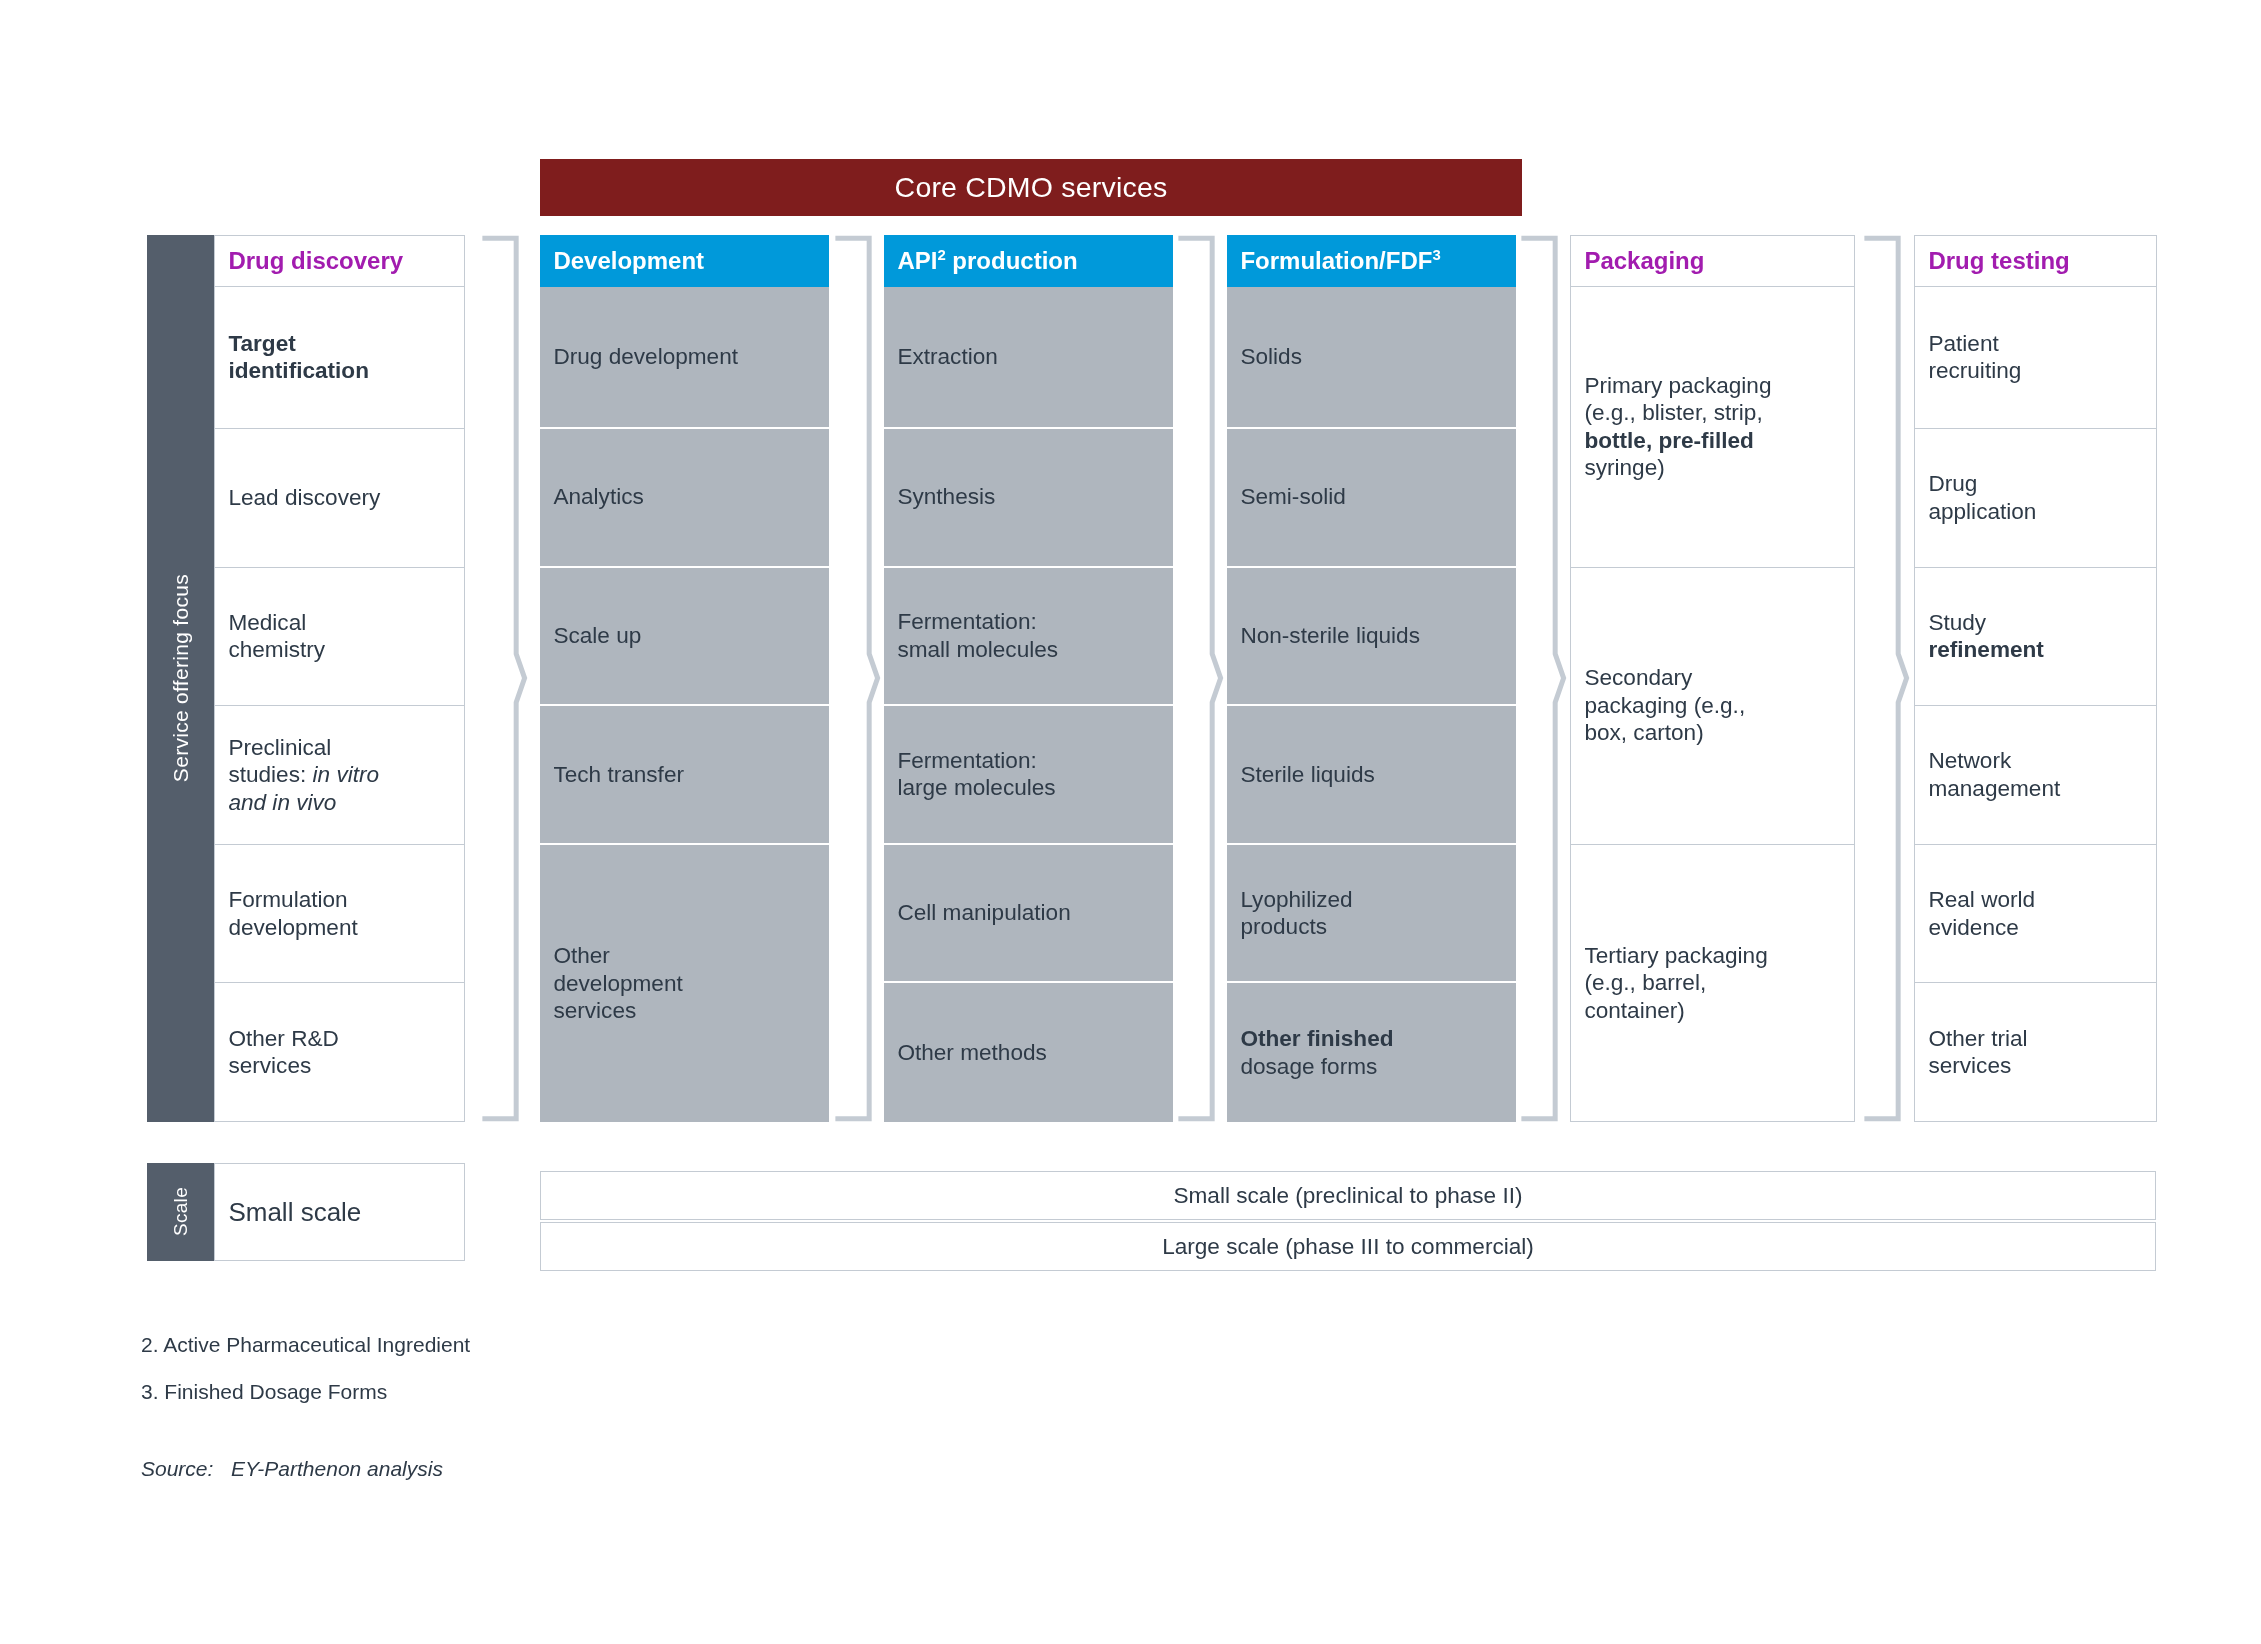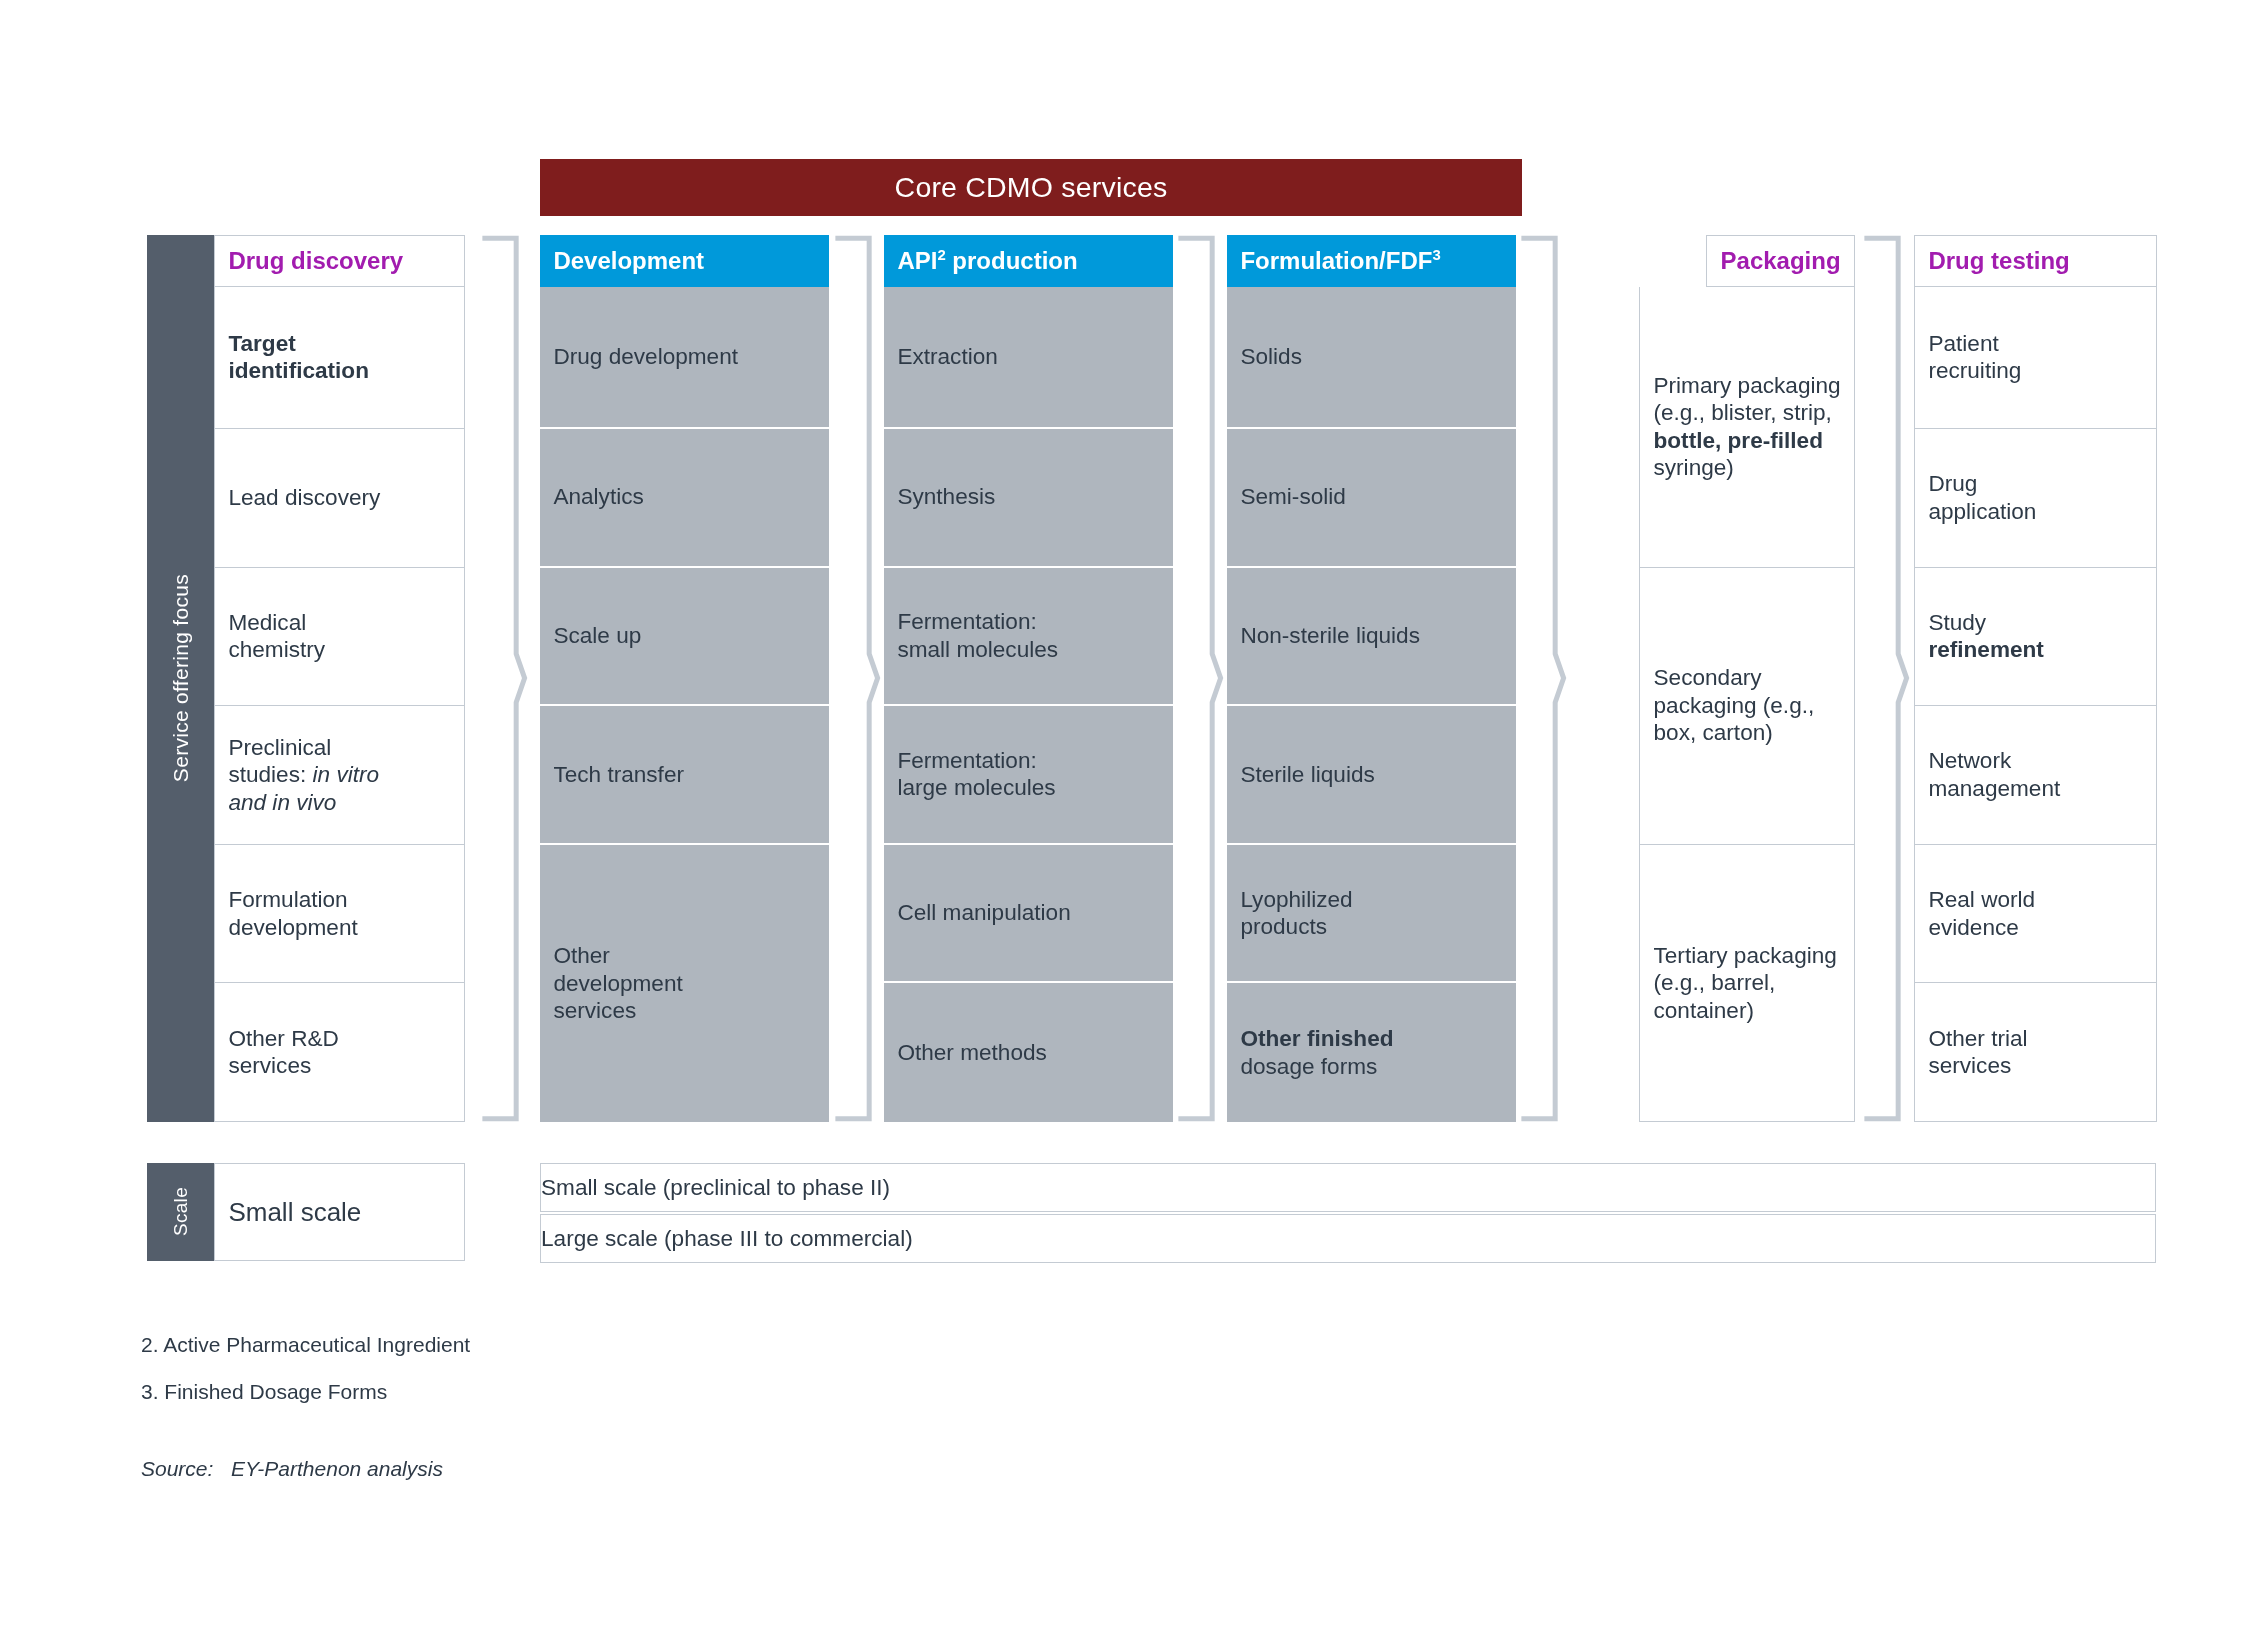--- a/index.html
+++ b/index.html
@@ -107,21 +107,21 @@
   }
   .cell.gray:last-child { border-bottom: none; }
   .cell b { font-weight: bold; }
   .cell i { font-style: italic; }
 
   
   .col-discovery  { left: 214px;  width: 251px;  height: 887px; }
   .col-dev        { left: 540px;  width: 289px;  height: 887px; }
   .col-api        { left: 884px; width: 289px;  height: 887px; border-radius: 27px; }
   .col-form       { left: 1227px; width: 289px;  height: 887px; }
-  .col-pack       { left: 1570px; width: 285px;  height: 887px; align-items: flex-end; }
+  .col-pack       { left: 1570px; width: 285px;  height: 887px; }
   .col-test       { left: 1914px; width: 243px;  height: 887px; }
 
   
   .connector {
     position: absolute;
     top: 235px;
     width: 49px;
     height: 887px;
     pointer-events: none;
   }
@@ -147,21 +147,23 @@
   }
   .scale-bar {
     position: absolute;
     left: 540px;
     width: 1616px;
     height: 49px;
     background: #ffffff;
     border: 0.8px solid #C4CBD3;
     display: flex;
     align-items: center;
+    justify-content: center;
     font-size: 22.6px;
+    margin-top: 8px;
   }
   .scale-small { top: 1163px; }
   .scale-large { top: 1214px; }
 
   
   .foot {
     position: absolute;
     left: 141px;
     font-size: 21px;
     color: #2E3A47;

